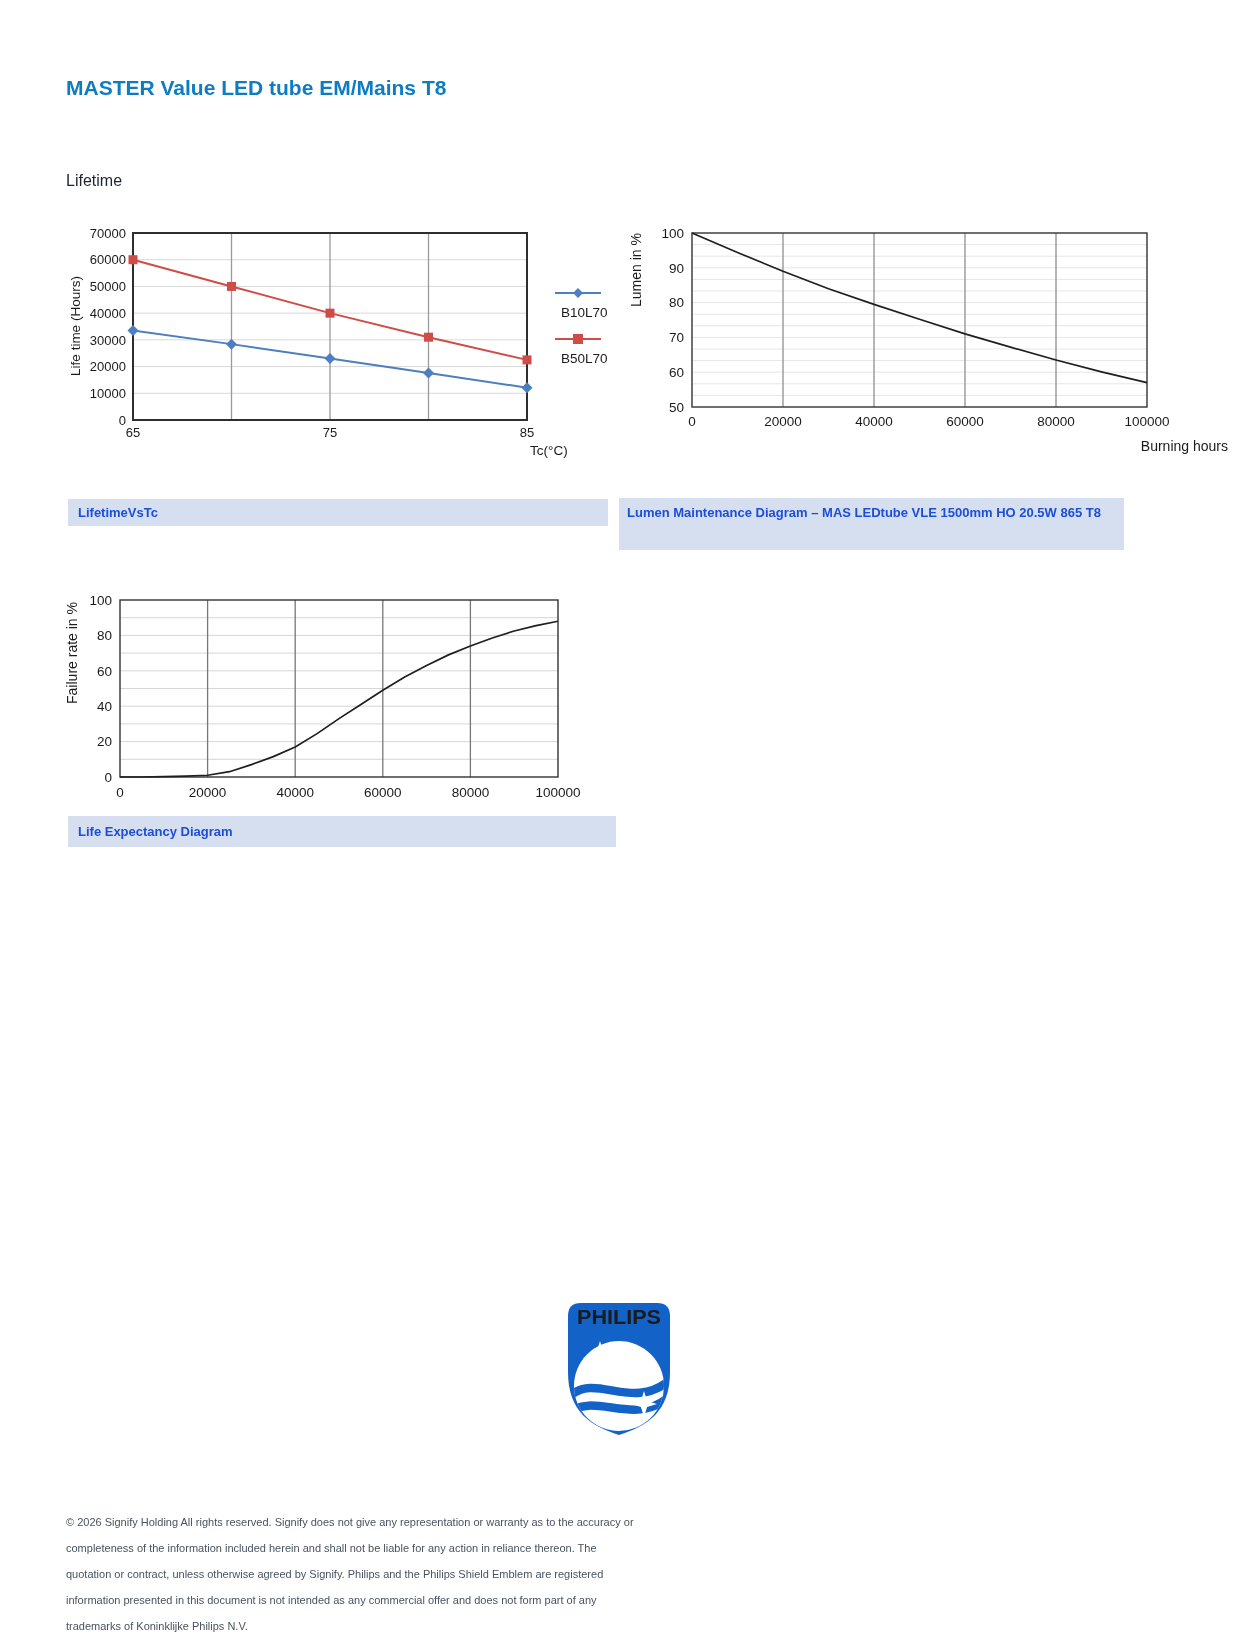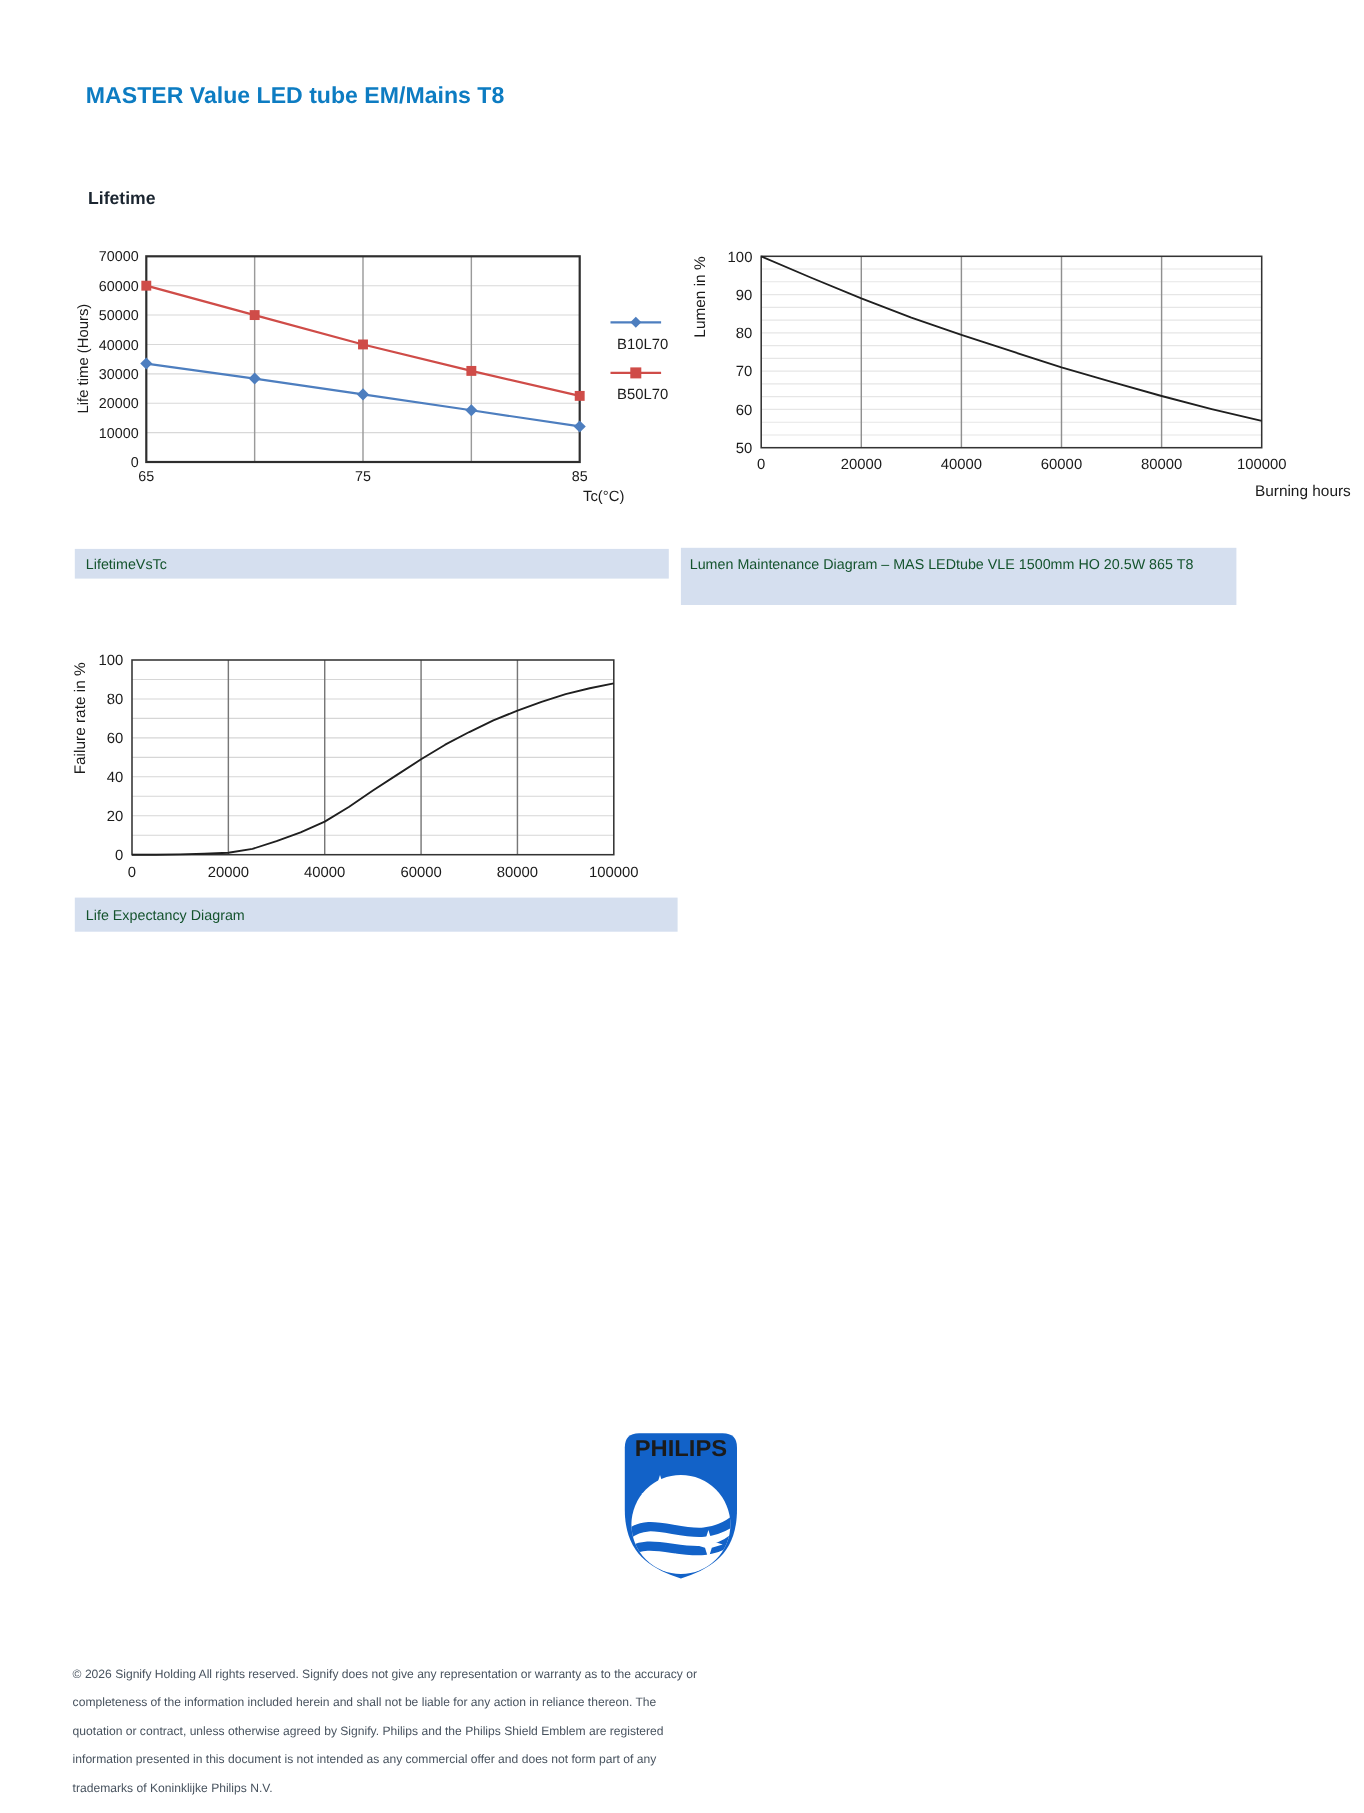--- a/index.html
+++ b/index.html
@@ -3,26 +3,26 @@
 <meta charset="utf-8">
 <style>
   :root{
     --brand:#0d7cc2; --logo-blue:#1262c8; --caption-bg:#d5dfef;
     --text-dark:#1b2530; --footer-gray:#48535f;
   }
   *{margin:0;padding:0;box-sizing:border-box}
   body{background:#fff;font-family:"Liberation Sans",sans-serif}
   .page{position:relative;width:1240px;height:1648px;background:#ffffff;overflow:hidden}
   .abs{position:absolute}
-  .title{left:78px;top:76px;font-size:21px;font-weight:bold;color:var(--brand);letter-spacing:0px}
-  .heading{left:80px;top:172px;font-size:16px;font-weight:bold;color:var(--text-dark)}
+  .title{left:66px;top:76px;font-size:21px;font-weight:bold;color:var(--brand);letter-spacing:0px}
+  .heading{left:66px;top:172px;font-size:16px;font-weight:normal;color:var(--text-dark)}
   #chart1{left:60px;top:200px}
   #chart2{left:600px;top:200px}
   #chart3{left:60px;top:550px}
-  .cap{background:var(--caption-bg);color:#14532d;font-size:13px;font-weight:normal}
+  .cap{background:var(--caption-bg);color:#1d4ed8;font-size:13px;font-weight:bold}
   #cap1{left:68px;top:499px;width:540px;height:27px;line-height:27px;padding:0 10px}
   #cap2{left:619px;top:498px;width:505px;min-height:52px;line-height:24px;padding:3px 8px 5px 8px}
   #cap3{left:68px;top:816px;width:548px;height:31px;line-height:31px;padding:0 10px}
   #logo{left:556px;top:1292px}
   #footer-left{left:66px;top:1509px;width:690px;font-size:11px;line-height:26px;color:var(--footer-gray)}
   #footer-right{left:798px;top:1583px;font-size:13px;line-height:27px;color:var(--footer-gray)}
   svg{font-family:"Liberation Sans",sans-serif}
   svg text{fill:#1b1b1b}
   .logo-stroke{stroke:var(--logo-blue)}
 </style>

